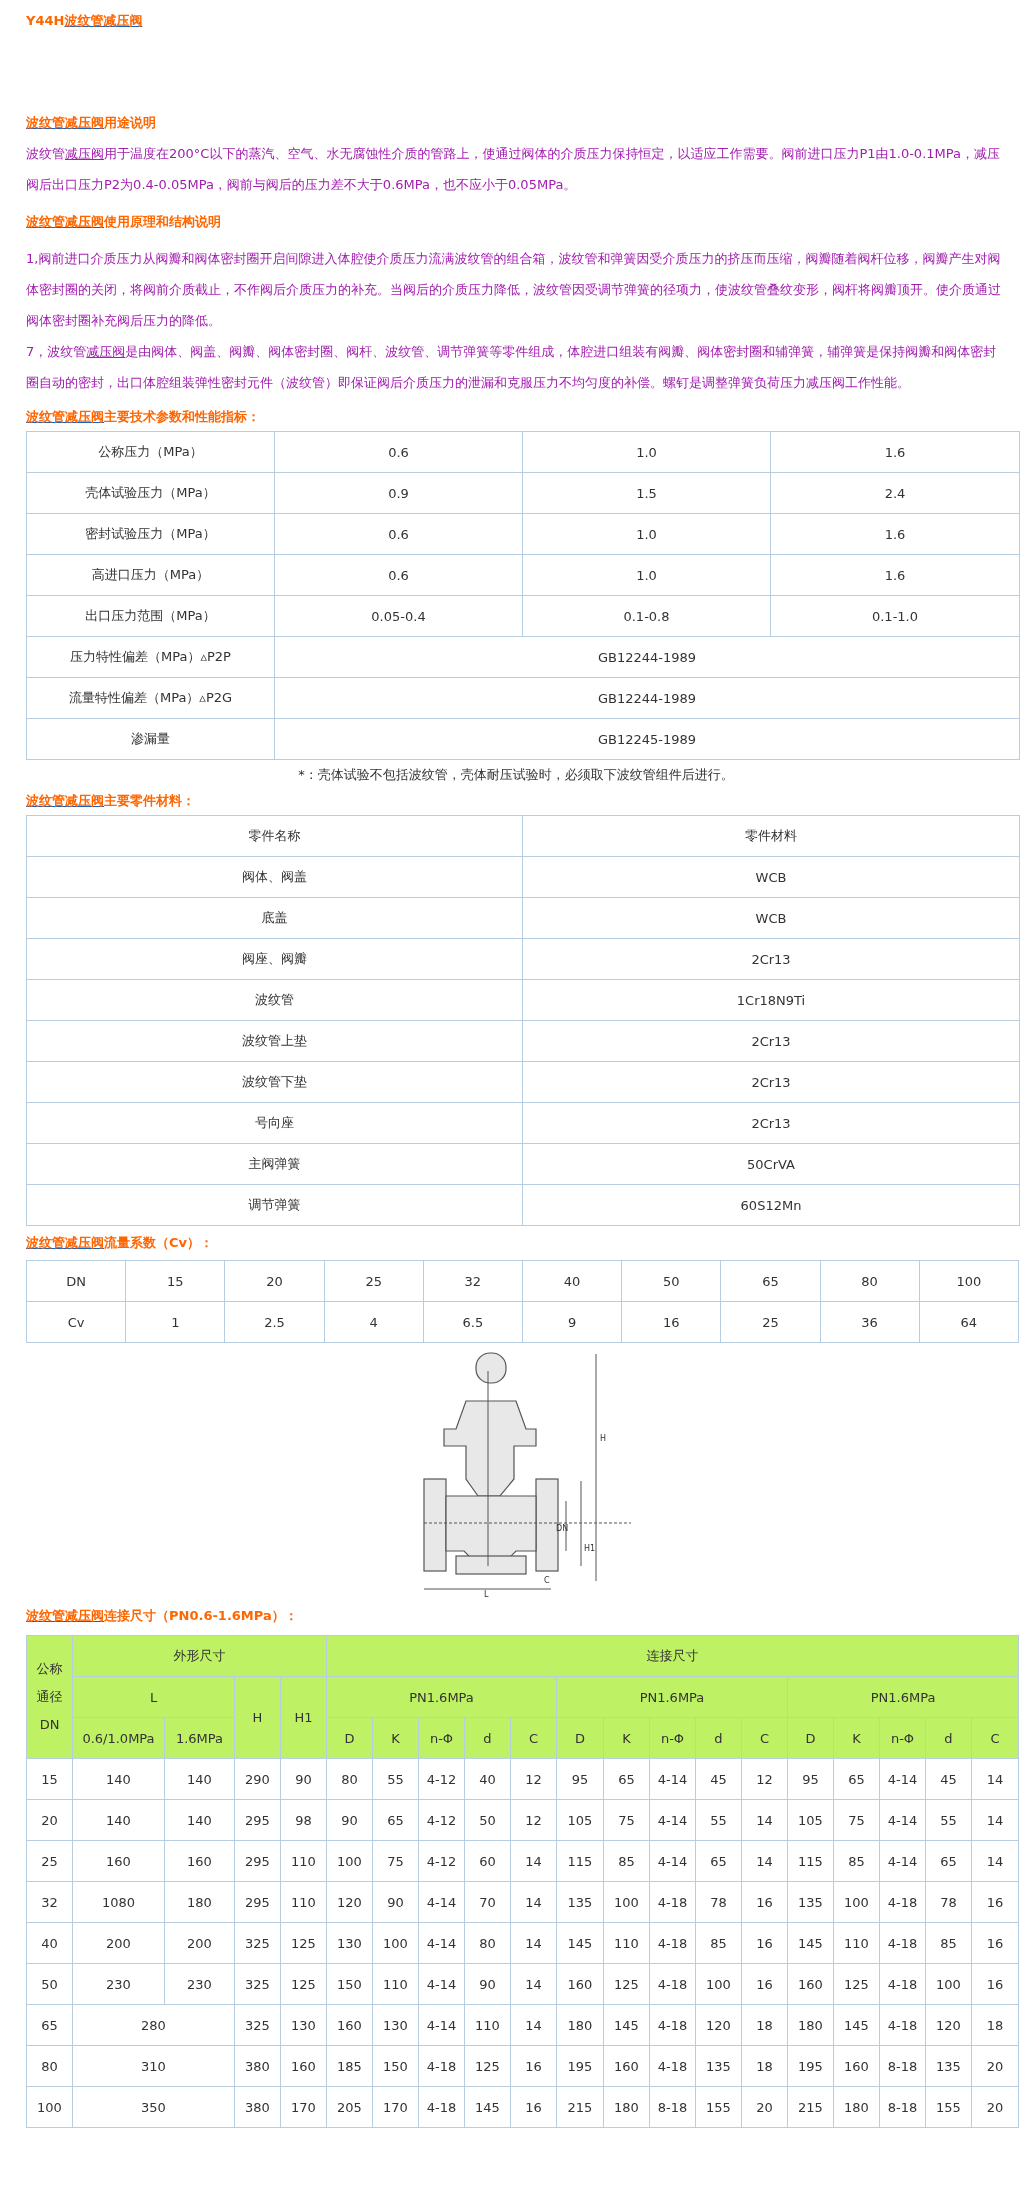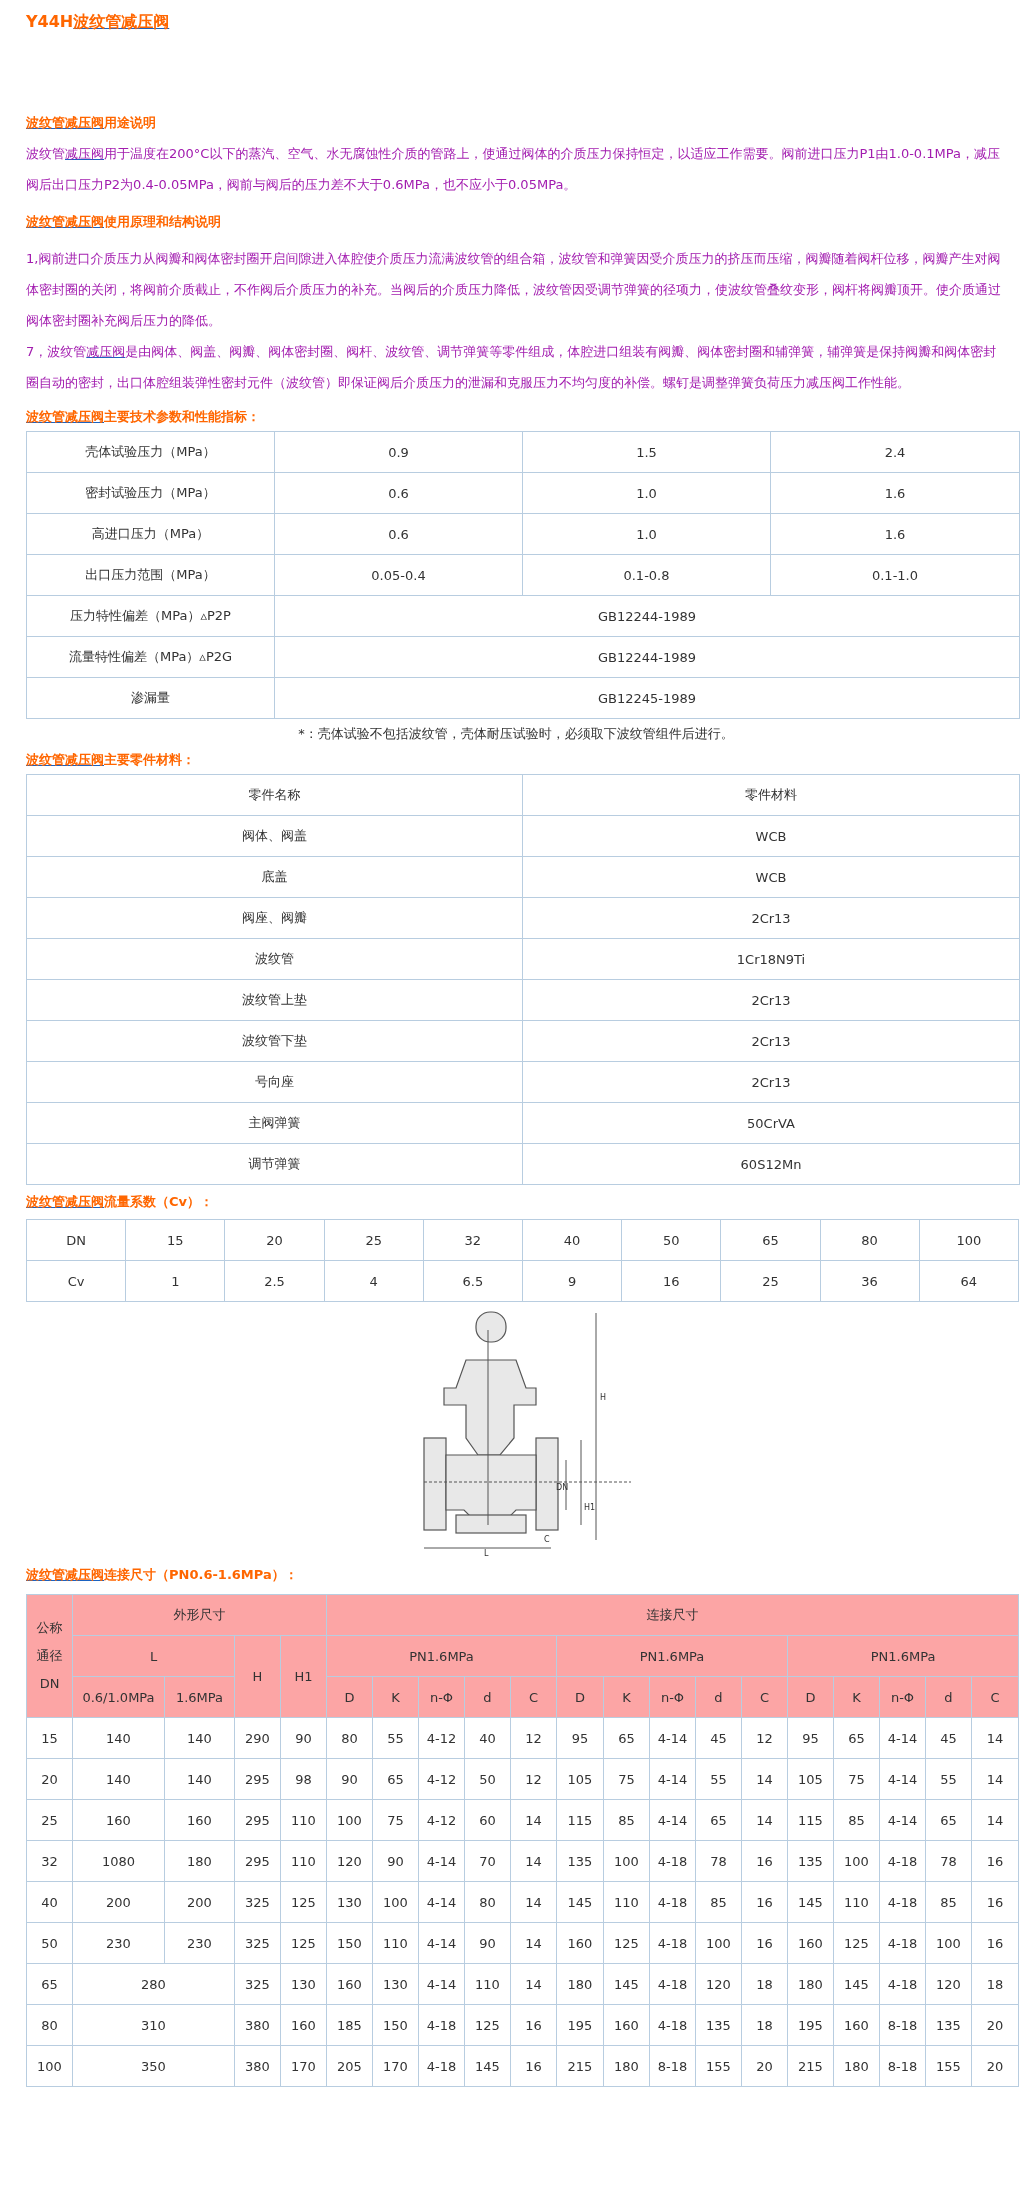--- a/index.html
+++ b/index.html
@@ -1,30 +1,30 @@
 <!DOCTYPE html>
 <html><head>
 <meta charset="utf-8">
 <style>
   html, body { margin: 0; padding: 0; background: #ffffff; }
   body { width: 1021px; font-family: "DejaVu Sans", "Liberation Sans", sans-serif; color: #333; font-size: 13px; }
   .page { padding: 0 15px 0 26px; position: relative; }
-  .title { position: absolute; left: 26px; top: 12px; font-weight: bold; font-size: 16px; color: #ff6600; }
+  .title { position: absolute; left: 26px; top: 12px; font-weight: bold; font-size: 13px; color: #ff6600; }
   .title .lnk { color: #ff6600; text-decoration: underline; text-decoration-color: #1a62c0; }
   .sec-h { font-weight: bold; color: #ff6600; font-size: 13px; margin: 0; line-height: 22px; }
   .sec-h .lnk { text-decoration: underline; text-decoration-color: #1a62c0; }
   p.txt { margin: 0; line-height: 31px; font-size: 13px; color: #a21caf; }
   .u { text-decoration: underline; text-decoration-color: #1a62c0; }
   table { border-collapse: collapse; width: 993px; table-layout: fixed; }
   td { border: 1px solid #b8cde0; text-align: center; font-size: 13px; color: #333; padding: 0; }
   .t1 td { height: 40px; }
   .t2 td { height: 40px; }
   .t3 td { height: 40px; }
   .t4 td { height: 40px; }
-  .t4 thead td { background: #fca5a5; }
+  .t4 thead td { background: #bef264; }
   .note { line-height: 30px; font-size: 13px; text-align: center; }
   .diagram { width: 240px; height: 250px; margin: 8px auto 0 auto; display: block; }
 </style>
 </head>
 <body>
 
 <div class="page">
   <div class="title"><span>Y44H</span><a class="lnk">波纹管减压阀</a></div>
 
   <div style="height:112px"></div>
@@ -38,20 +38,26 @@
 
   <h3 class="sec-h" style="margin-top:8px"><a class="lnk">波纹管减压阀</a><span>主要技术参数和性能指标：</span></h3>
   <table class="t1" style="margin-top:3px">
     <colgroup>
         <col style="width:248px">
         <col style="width:248px">
         <col style="width:248px">
         <col style="width:249px">
       </colgroup>
     <tbody id="specs-body">
+        <tr>
+          <td>公称压力（MPa）</td>
+          <td>0.6</td>
+          <td>1.0</td>
+          <td>1.6</td>
+        </tr>
         <tr>
           <td>壳体试验压力（MPa）</td>
           <td>0.9</td>
           <td>1.5</td>
           <td>2.4</td>
         </tr>
         <tr>
           <td>密封试验压力（MPa）</td>
           <td>0.6</td>
           <td>1.0</td>

